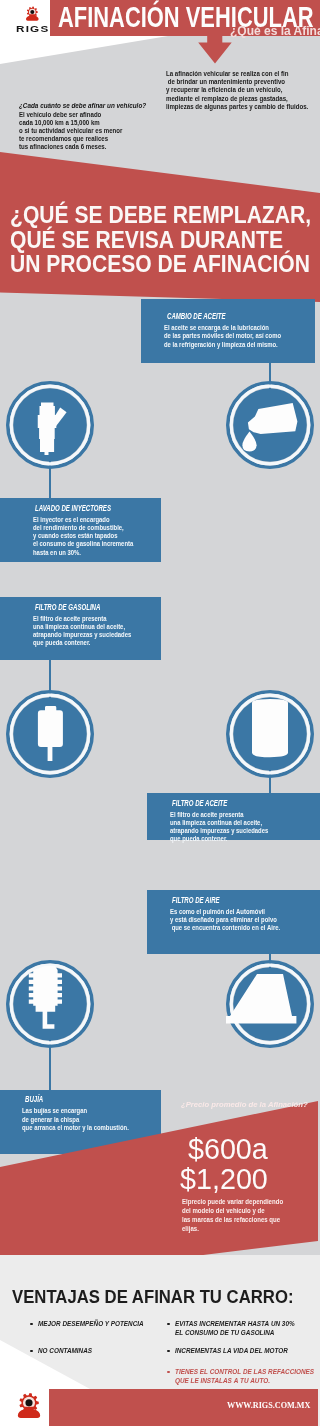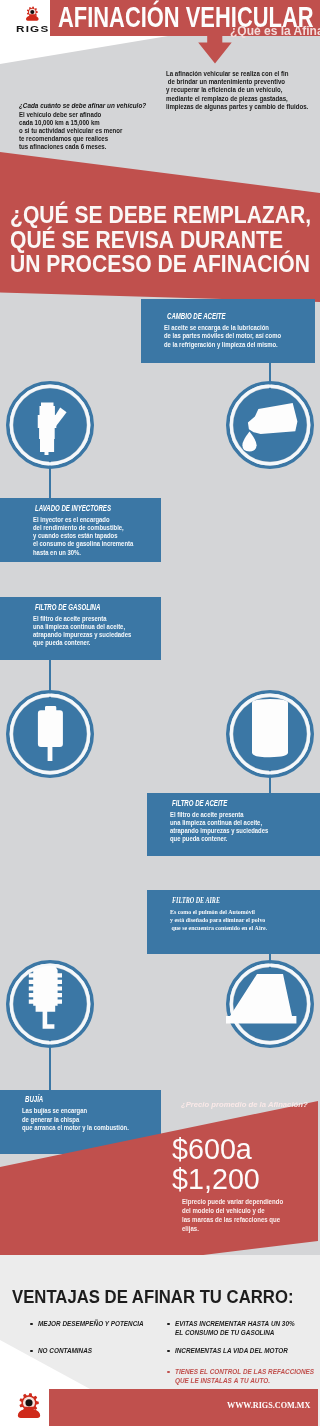--- a/index.html
+++ b/index.html
@@ -46,21 +46,21 @@
            transform:scaleX(0.742);transform-origin:0 0;display:inline-block;}
   .ibox p{line-height:0;}
   .ibox p .cond{font-size:7px;font-weight:bold;color:#f4f8fb;line-height:8.2px;transform:scaleX(0.845);}
   .conn{background:#3b77a5;width:2.5px;}
 
   
   #band2{left:0;top:1095px;width:320px;height:195px;background:#c0504d;
      clip-path:polygon(0 72px,318px 6px,318px 146px,0 185px);}
   #price-q{left:181px;top:1100px;}
   #price-q .cond{font-size:8.1px;font-weight:bold;font-style:italic;color:#fae9e8;line-height:10px;transform:scaleX(0.95);}
-  #price-v{left:172px;top:1134px;}
+  #price-v{left:180px;top:1134px;text-align:right;}
   #price-v .cond{font-size:29px;font-weight:normal;color:#fdfafa;line-height:30px;transform:scaleX(0.99);display:block;}
   #price-note{left:182px;top:1197px;}
   #price-note .cond{font-size:6.9px;font-weight:bold;color:#fbeeed;line-height:9px;transform:scaleX(0.88);}
 
   
   #benefits-bg{left:0;top:1255px;width:320px;height:171px;background:#ececec;}
   #benefits-white{left:0;top:1255px;width:320px;height:171px;background:#fff;
      clip-path:polygon(0 85px,158px 171px,0 171px);}
   #ben-title{left:12px;top:1286px;}
   #ben-title .cond{font-size:19px;font-weight:bold;color:#1d1d1d;line-height:22px;transform:scaleX(0.88);}
@@ -112,25 +112,25 @@
         <p style="position: absolute; left: 23.4px; top: 25.6px;"><span class="cond ml">El&nbsp;aceite&nbsp;se&nbsp;encarga&nbsp;de&nbsp;la&nbsp;lubricación<br>de&nbsp;las&nbsp;partes&nbsp;móviles&nbsp;del&nbsp;motor,&nbsp;así&nbsp;como<br>de&nbsp;la&nbsp;refrigeración&nbsp;y&nbsp;limpieza&nbsp;del&nbsp;mismo.</span></p>
       </div>
       <div class="abs ibox" style="left: 0px; top: 498px; width: 161px; height: 64.2px;">
         <h3 style="position: absolute; left: 35.4px; top: 6.6px;">LAVADO DE INYECTORES</h3>
         <p style="position: absolute; left: 33px; top: 17.8px;"><span class="cond ml">El&nbsp;inyector&nbsp;es&nbsp;el&nbsp;encargado<br>del&nbsp;rendimiento&nbsp;de&nbsp;combustible,<br>y&nbsp;cuando&nbsp;estos&nbsp;están&nbsp;tapados<br>el&nbsp;consumo&nbsp;de&nbsp;gasolina&nbsp;incrementa<br>hasta&nbsp;en&nbsp;un&nbsp;30%.</span></p>
       </div>
       <div class="abs ibox" style="left: 0px; top: 597px; width: 161px; height: 63px;">
         <h3 style="position: absolute; left: 35.4px; top: 6.6px;">FILTRO DE GASOLINA</h3>
         <p style="position: absolute; left: 33px; top: 17.8px;"><span class="cond ml">El&nbsp;filtro&nbsp;de&nbsp;aceite&nbsp;presenta<br>una&nbsp;limpieza&nbsp;continua&nbsp;del&nbsp;aceite,<br>atrapando&nbsp;impurezas&nbsp;y&nbsp;suciedades<br>que&nbsp;pueda&nbsp;contener.</span></p>
       </div>
-      <div class="abs ibox" style="left: 146.5px; top: 793px; width: 173.5px; height: 63px;">
+      <div class="abs ibox" style="left: 146.5px; top: 793px; width: 173.5px; height: 47px;">
         <h3 style="position: absolute; left: 25.5px; top: 6.6px;">FILTRO DE ACEITE</h3>
         <p style="position: absolute; left: 23.4px; top: 17.8px;"><span class="cond ml">El&nbsp;filtro&nbsp;de&nbsp;aceite&nbsp;presenta<br>una&nbsp;limpieza&nbsp;continua&nbsp;del&nbsp;aceite,<br>atrapando&nbsp;impurezas&nbsp;y&nbsp;suciedades<br>que&nbsp;pueda&nbsp;contener.</span></p>
       </div>
-      <div class="abs ibox" style="left: 146.5px; top: 890px; width: 173.5px; height: 64px; font-family: Liberation Serif, serif;">
+      <div class="abs ibox" style="left: 146.5px; top: 890px; width: 173.5px; height: 64px;">
         <h3 style="position: absolute; left: 25.5px; top: 6.6px;">FILTRO DE AIRE</h3>
         <p style="position: absolute; left: 23.4px; top: 17.8px;"><span class="cond ml">Es&nbsp;como&nbsp;el&nbsp;pulmón&nbsp;del&nbsp;Automóvil<br>y&nbsp;está&nbsp;diseñado&nbsp;para&nbsp;eliminar&nbsp;el&nbsp;polvo<br>&nbsp;que&nbsp;se&nbsp;encuentra&nbsp;contenido&nbsp;en&nbsp;el&nbsp;Aire.</span></p>
       </div>
       <div class="abs ibox" style="left: 0px; top: 1089.5px; width: 161px; height: 64.5px;">
         <h3 style="position: absolute; left: 24.5px; top: 6.6px;">BUJÍA</h3>
         <p style="position: absolute; left: 22px; top: 17.8px;"><span class="cond ml">Las&nbsp;bujías&nbsp;se&nbsp;encargan<br>de&nbsp;generar&nbsp;la&nbsp;chispa<br>que&nbsp;arranca&nbsp;el&nbsp;motor&nbsp;y&nbsp;la&nbsp;combustión.</span></p>
       </div>
       <div class="abs conn" style="left: 268.75px; top: 363px; height: 29px;"></div>
       <div class="abs conn" style="left: 48.75px; top: 458px; height: 40px;"></div>
       <div class="abs conn" style="left: 48.75px; top: 660px; height: 41px;"></div>

